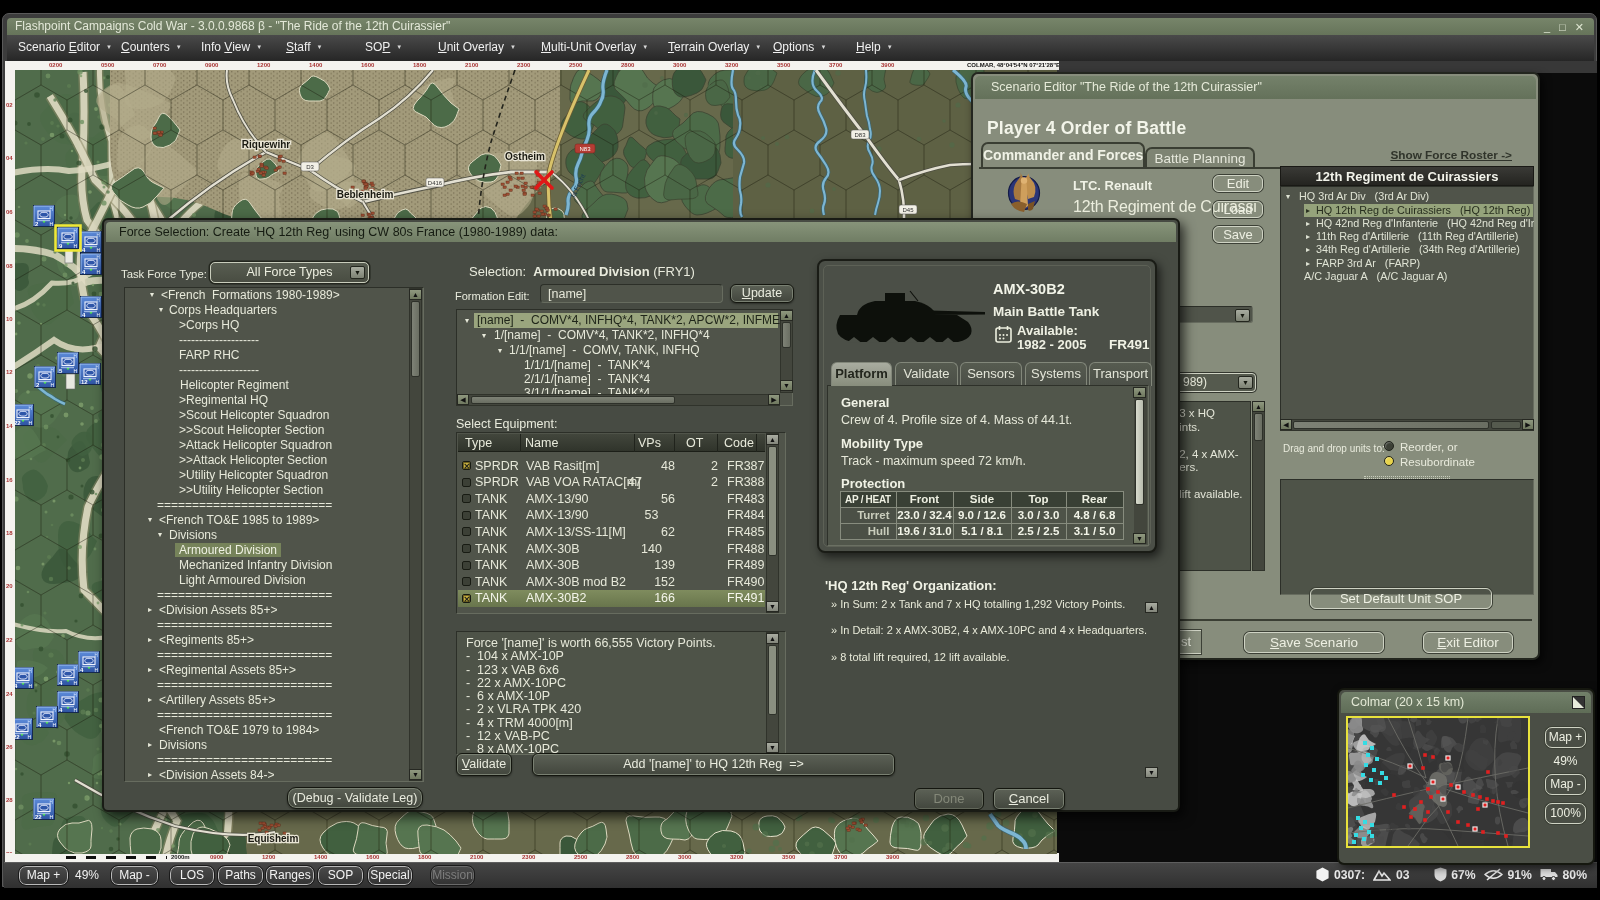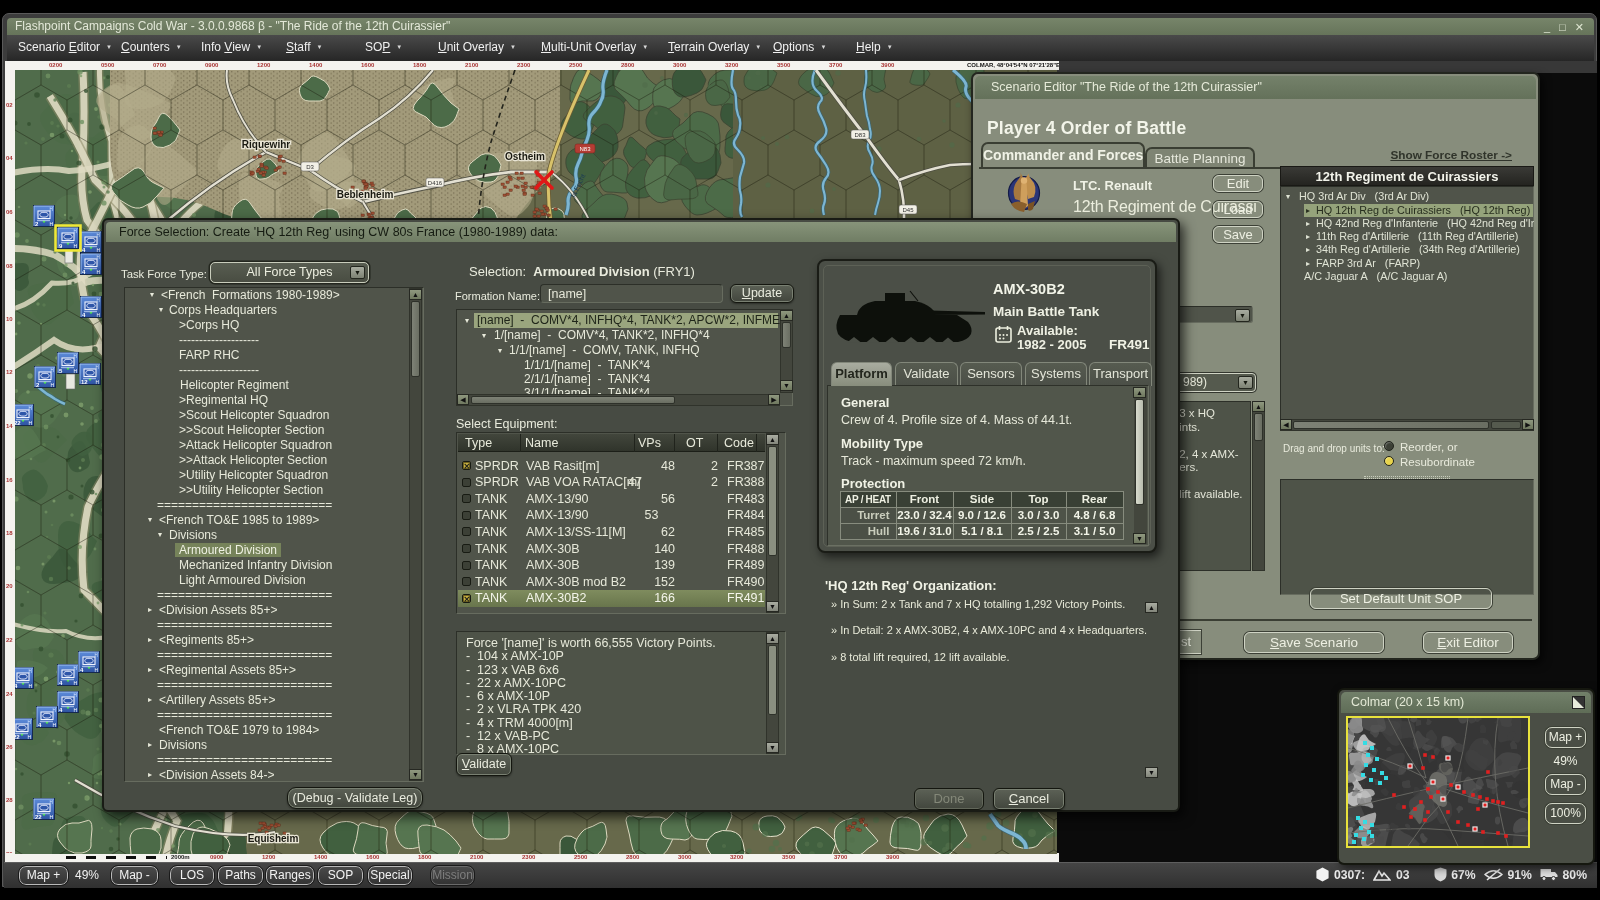--- a/index.html
+++ b/index.html
@@ -1410,21 +1410,21 @@
         <span style="position:absolute;left:35px">&lt;Division Assets 84-&gt;</span>
       </div>
     </div>
   <div id="ftscr" class="vscr" style="left:305px;height:493px;top:68px">
       <div class="scrarr" style="left:-1px;top:0">▲</div>
       <div class="thumb" style="left:1px;top:12px;width:9px;height:76px"></div>
       <div class="scrarr" style="left:-1px;bottom:0">▼</div>
     </div>
   <div id="debugbtn" class="dbtn">(Debug - Validate Leg)</div>
   <div id="sellab">Selection:&nbsp; <b>Armoured Division</b> (FRY1)</div>
-  <div id="fnlab">Formation Name:</div>
+  <div id="fnlab">Formation Edit:</div>
   <div id="fninp" class="sunk" style="border-radius:4px">[name]</div>
   <div id="updbtn" class="dbtn"><u>U</u>pdate</div>
   <div class="sunk" style="position:absolute;left:352px;top:89px;width:337px;height:97px"></div>
   <div id="fmtree">
     <div class="r hl" style="left:18px;top:4px;right:2px">
         <span style="position:absolute;left:-9px;font-size:8px;color:#e7e9da">▾</span>
         <span style="position:absolute;left:3px">[name]&nbsp; -&nbsp; COMV*4, INFHQ*4, TANK*2, APCW*2, INFME9*2, I</span>
       </div>
     <div class="r" style="left:0;top:19px">
         <span style="position:absolute;left:26px;font-size:8px">▾</span>
@@ -1502,21 +1502,21 @@
         <span class="cb"></span>
         <span style="position:absolute;left:17px">TANK</span>
         <span style="position:absolute;left:68px">AMX-13/SS-11[M]</span>
         <span style="position:absolute;left:170px;width:47px;text-align:right">62</span>
         <span style="position:absolute;left:269px">FR485</span>
       </div>
       <div class="row" style="top:107.5px">
         <span class="cb"></span>
         <span style="position:absolute;left:17px">TANK</span>
         <span style="position:absolute;left:68px">AMX-30B</span>
-        <span style="position:absolute;left:170px;width:47px;text-align:right">140</span>
+        <span style="position:absolute;left:170px;width:47px;text-align:center">140</span>
         <span style="position:absolute;left:269px">FR488</span>
       </div>
       <div class="row" style="top:124.1px">
         <span class="cb"></span>
         <span style="position:absolute;left:17px">TANK</span>
         <span style="position:absolute;left:68px">AMX-30B</span>
         <span style="position:absolute;left:170px;width:47px;text-align:right">139</span>
         <span style="position:absolute;left:269px">FR489</span>
       </div>
       <div class="row" style="top:140.7px">
@@ -1547,20 +1547,21 @@
   -&nbsp; 2 x VLRA TPK 420<br>
   -&nbsp; 4 x TRM 4000[m]<br>
   -&nbsp; 12 x VAB-PC<br>
   -&nbsp; 8 x AMX-10PC</div>
   <div id="vtscr" class="vscr" style="left:662px;top:412px;height:122px">
       <div class="scrarr gray" style="left:-1px;top:0">▲</div>
       <div class="thumb" style="left:1px;top:12px;width:9px;height:70px;background:#8a8f80"></div>
       <div class="scrarr gray" style="left:-1px;bottom:0">▼</div>
     </div>
   <div id="valbtn" class="dbtn"><u>V</u>alidate</div>
+  <div id="addbtn" class="dbtn">Add '[name]' to HQ 12th Reg&nbsp; =&gt;</div>
   <div id="orghead">'HQ 12th Reg' Organization:</div>
   <div id="orgtxt">
     <div style="position:absolute;top:0">» In Sum: 2 x Tank and 7 x HQ totalling 1,292 Victory Points.</div>
     <div style="position:absolute;top:26px">» In Detail: 2 x AMX-30B2, 4 x AMX-10PC and 4 x Headquarters.</div>
     <div style="position:absolute;top:53px">» 8 total lift required, 12 lift available.</div>
   </div>
   <div class="scrarr gray" style="left:1041px;top:382px">▲</div>
   <div class="scrarr gray" style="left:1041px;top:547px">▼</div>
   <div id="donebtn" class="dbtn" style="box-shadow:inset 0 0 0 1px #62675a">Done</div>
   <div id="cancbtn" class="dbtn"><u>C</u>ancel</div>

